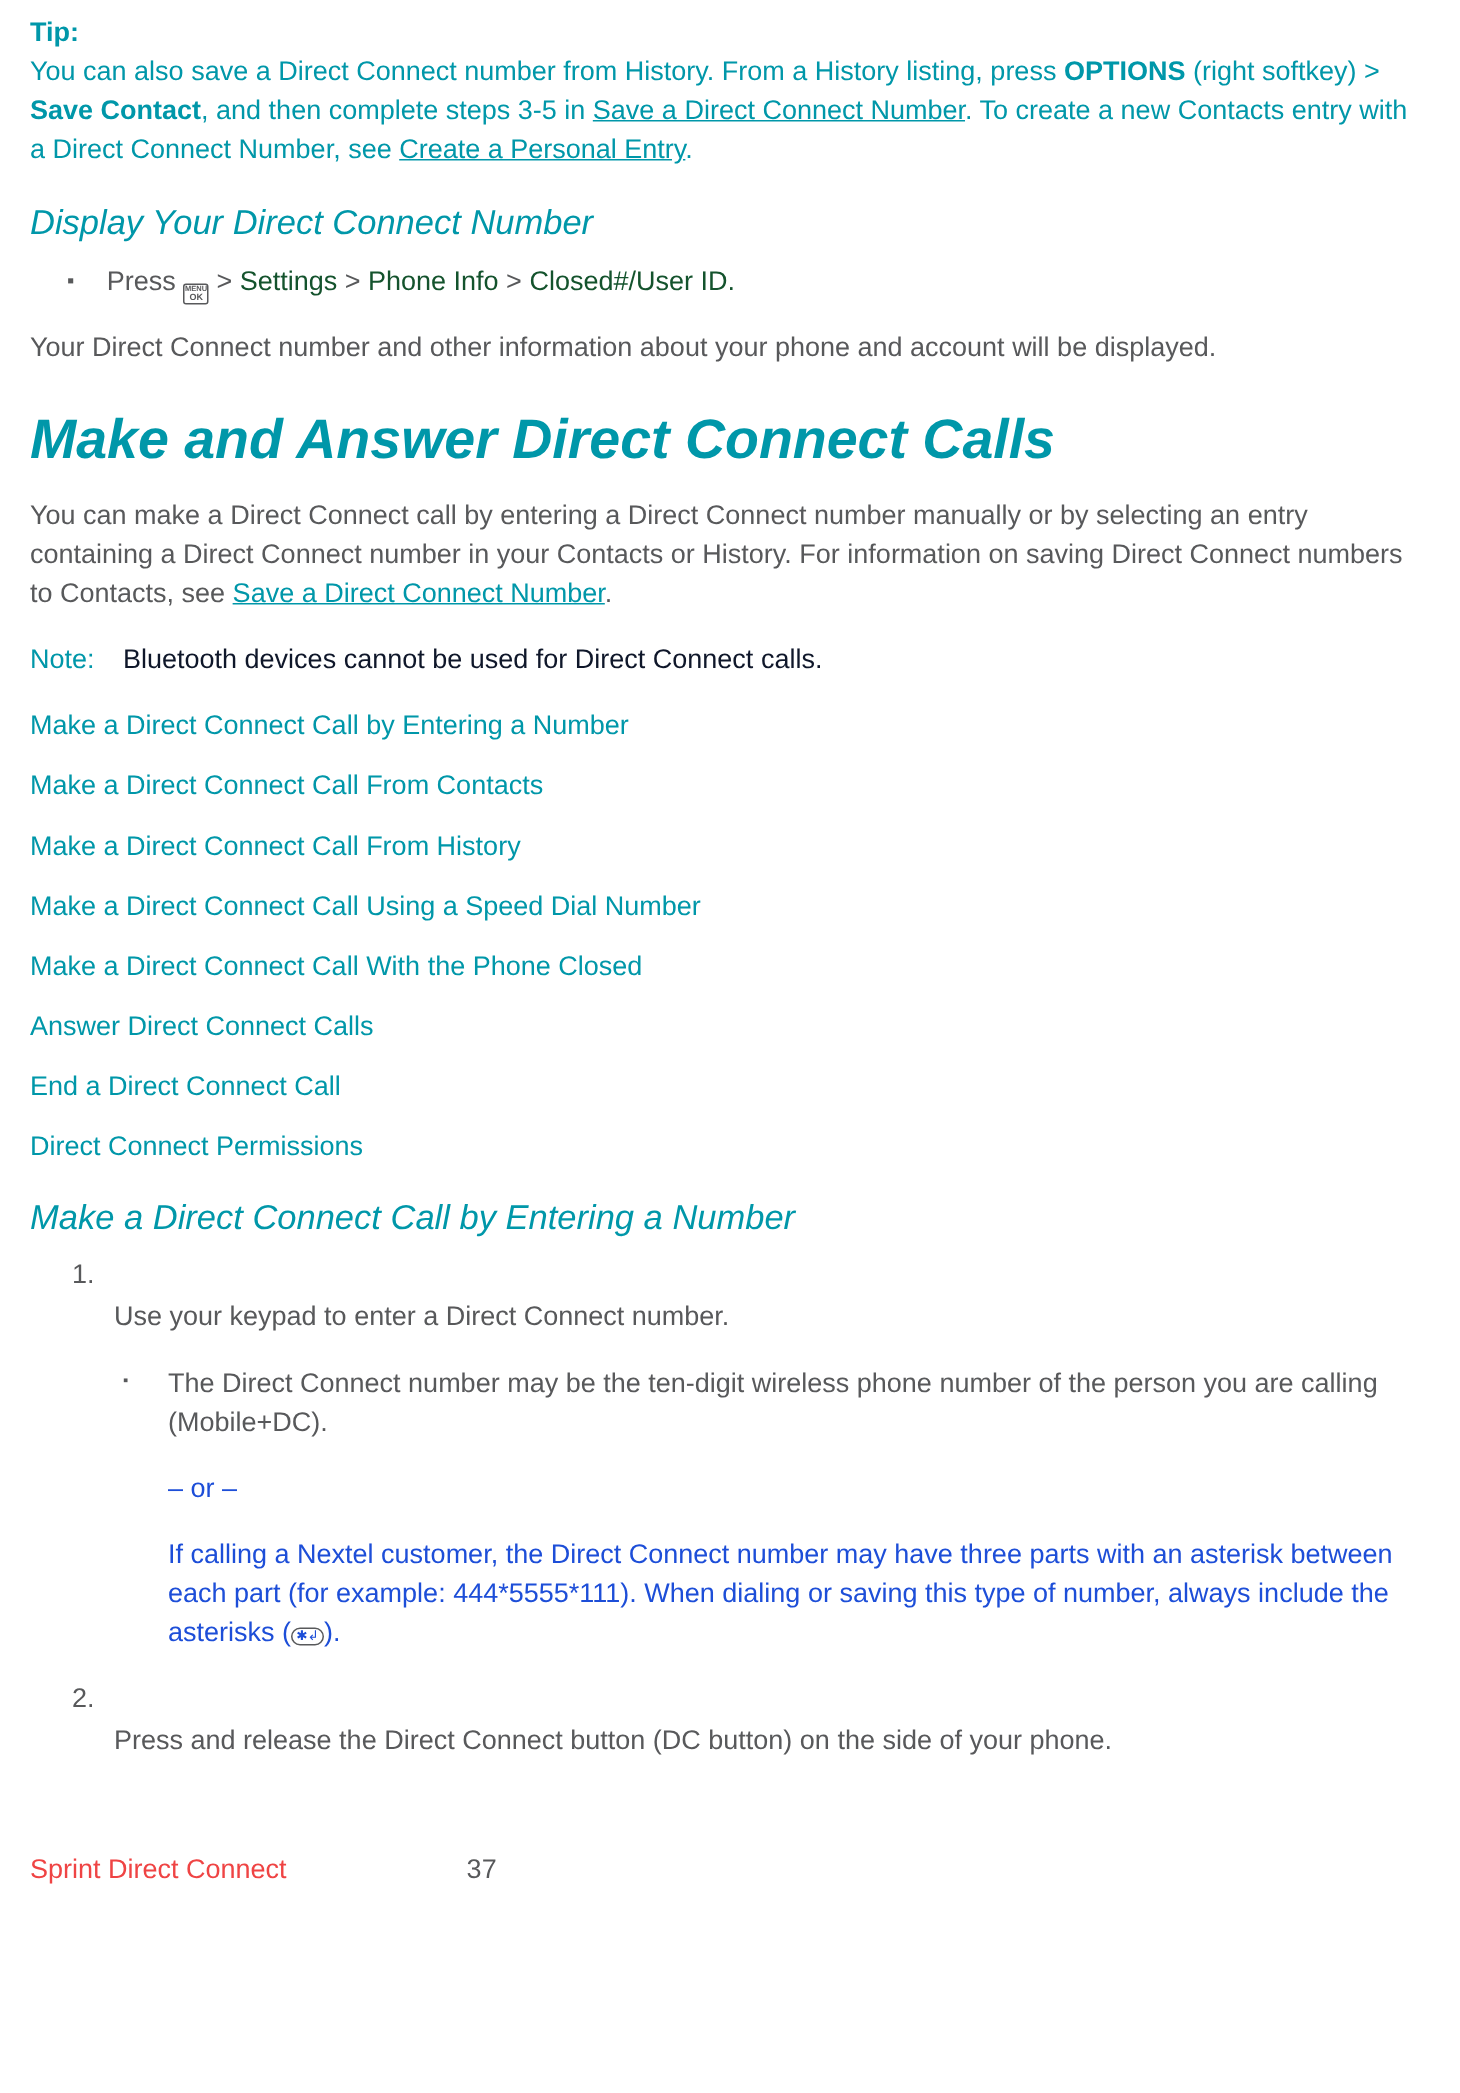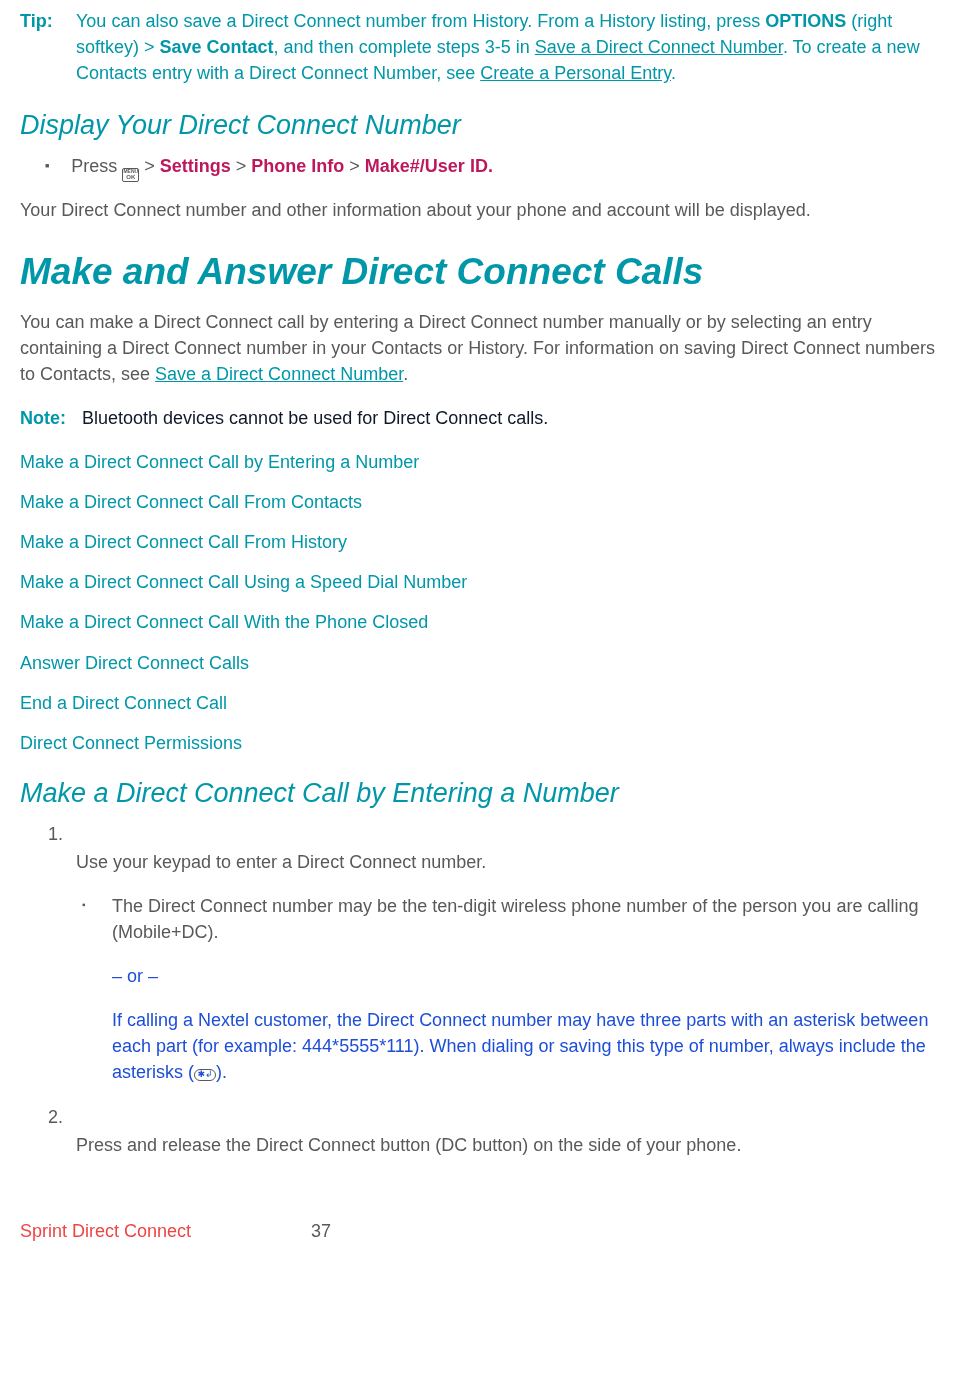--- a/index.html
+++ b/index.html
@@ -12,41 +12,42 @@
       font-size: 18px;
       color: #58595b;
       line-height: 1.45;
       padding: 8px 20px 20px 20px;
       width: 973px;
     }
     .tip-block {
       display: flex;
       color: #0097a9;
       margin-bottom: 20px;
+      flex-direction: column;
     }
     .tip-label {
       font-weight: bold;
       flex-shrink: 0;
       width: 56px;
     }
     .tip-content {
       flex: 1;
     }
     .tip-content .bold {
       font-weight: bold;
     }
     .link {
       color: #0097a9;
       text-decoration: underline;
     }
     .h2-heading {
       color: #0097a9;
       font-style: italic;
       font-weight: normal;
-      font-size: 27px;
+      font-size: 23px;
       margin-top: 18px;
       margin-bottom: 8px;
     }
     .h1-heading {
       color: #0097a9;
       font-style: italic;
       font-weight: bold;
       font-size: 37px;
       margin-top: 22px;
       margin-bottom: 10px;
@@ -61,22 +62,22 @@
     .bullet-dot {
       font-size: 7px;
       margin-right: 22px;
       position: relative;
       top: -4px;
     }
     .bullet-content {
       flex: 1;
     }
     .bold-grey {
-      font-weight: bold;
-      color: #be185d;
+      font-weight: normal;
+      color: #14532d;
     }
     .ok-icon {
       display: inline-flex;
       align-items: center;
       justify-content: center;
       width: 17px;
       height: 14px;
       border: 1.5px solid #58595b;
       border-radius: 2px;
       font-size: 6px;
@@ -88,21 +89,21 @@
     }
     .para {
       color: #58595b;
       margin-bottom: 18px;
     }
     .note-block {
       display: flex;
       margin-bottom: 18px;
     }
     .note-label {
-      font-weight: bold;
+      font-weight: normal;
       color: #0097a9;
       flex-shrink: 0;
       width: 62px;
     }
     .note-content {
       color: #0f172a;
       flex: 1;
     }
     .link-list-item {
       color: #0097a9;
@@ -178,21 +179,21 @@
 </div>
 
 <h2 class="h2-heading">Display Your Direct Connect Number</h2>
 
 <div class="bullet-line">
   <span class="bullet-dot">■</span>
   <span class="bullet-content">
     <span>Press </span><span class="ok-icon">
         <span style="font-size:5px">MENU</span>
         <span style="font-size:6px">OK</span>
-      </span><span> &gt; </span><span class="bold-grey">Settings</span><span> &gt; </span><span class="bold-grey">Phone Info</span><span> &gt; </span><span class="bold-grey">Make#/User ID.</span>
+      </span><span> &gt; </span><span class="bold-grey">Settings</span><span> &gt; </span><span class="bold-grey">Phone Info</span><span> &gt; </span><span class="bold-grey">Closed#/User ID.</span>
   </span>
 </div>
 
 <p class="para">Your Direct Connect number and other information about your phone and account will be displayed.</p>
 
 <h1 class="h1-heading">Make and Answer Direct Connect Calls</h1>
 
 <p class="para">
   <span>You can make a Direct Connect call by entering a Direct Connect number manually or by selecting an entry containing a Direct Connect number in your Contacts or History. For information on saving Direct Connect numbers to Contacts, see </span><span class="link">Save a Direct Connect Number</span><span>.</span>
 </p>

